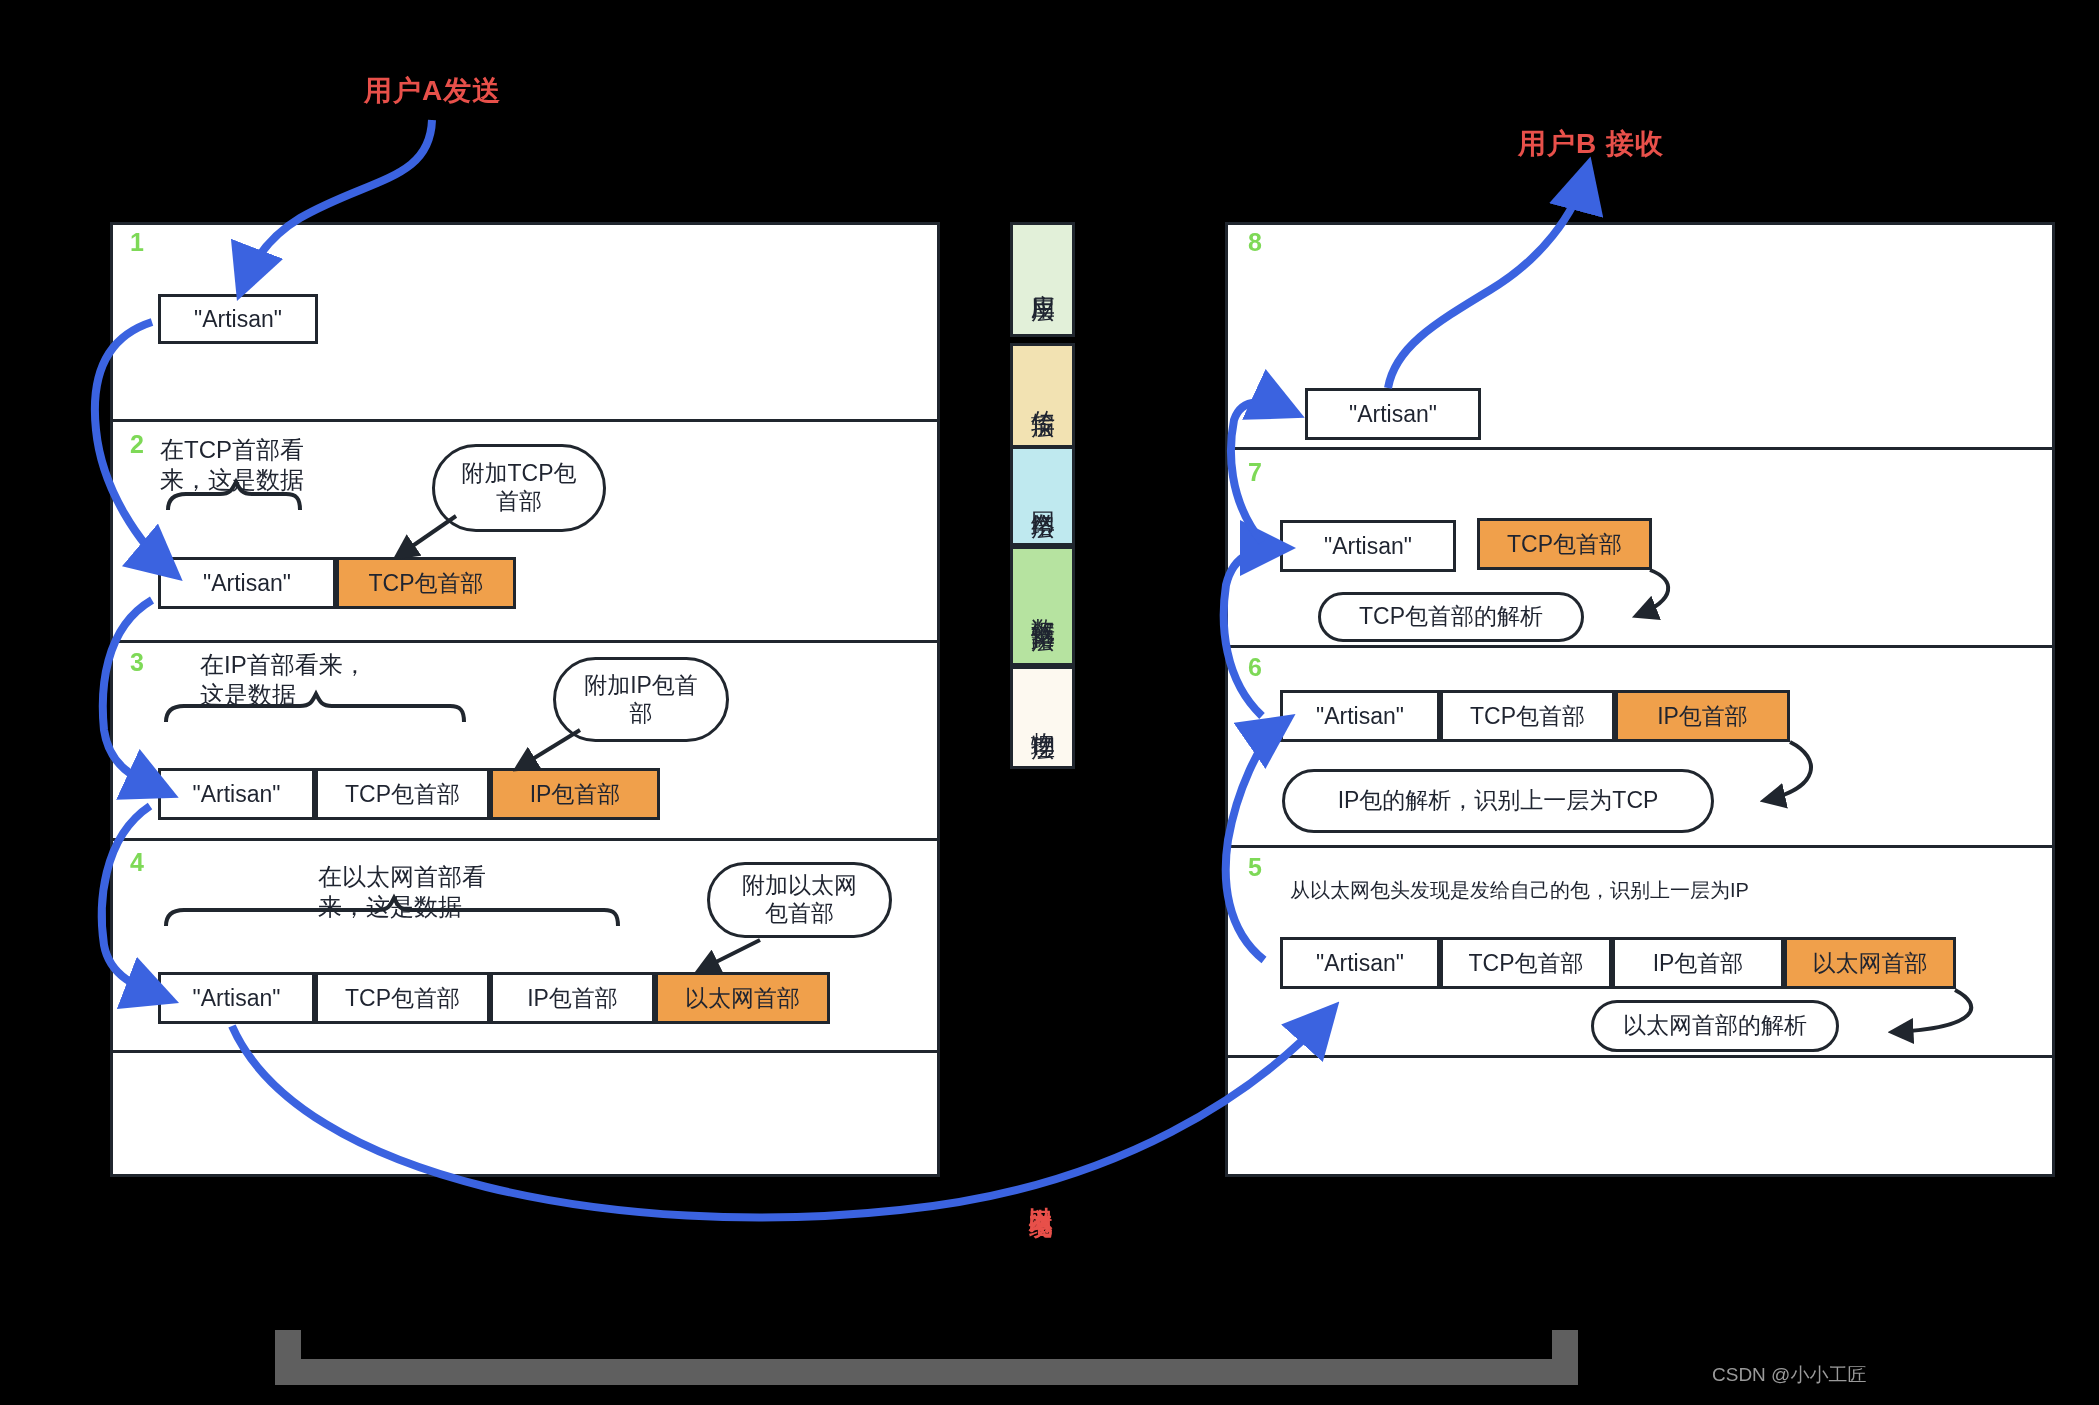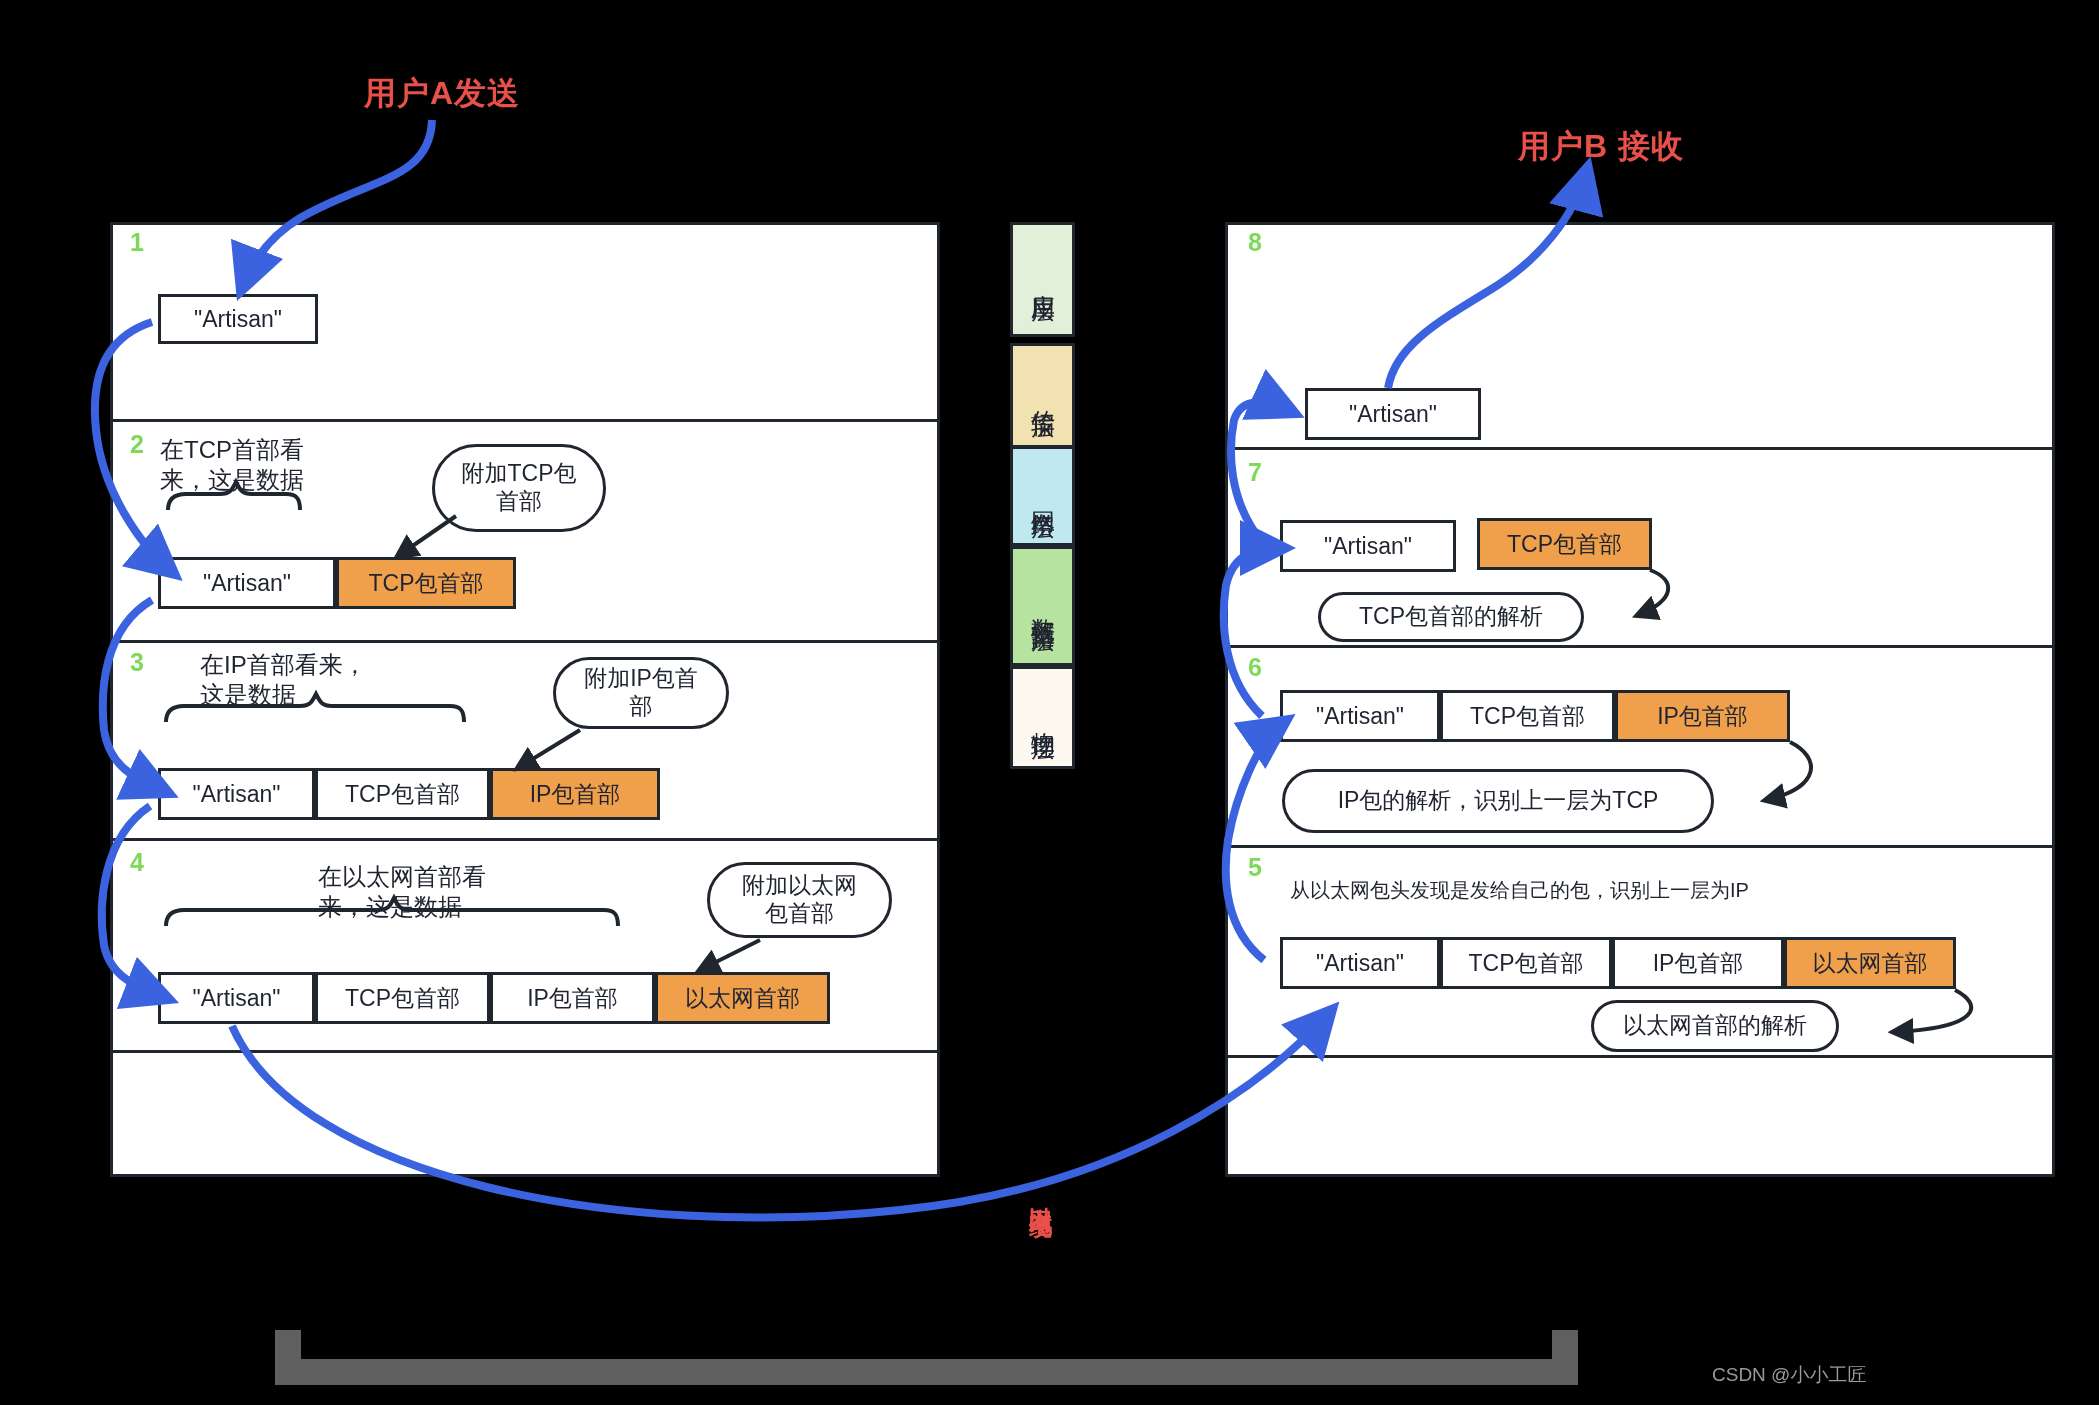--- a/index.html
+++ b/index.html
@@ -1,19 +1,19 @@
 <!DOCTYPE html>
 <html><head>
 <meta charset="utf-8">
 <style>
   html,body{margin:0;padding:0;background:#000;}
   body{width:2099px;height:1405px;position:relative;overflow:hidden;
        font-family:"Liberation Sans","DejaVu Sans",sans-serif;color:#1f2430;}
   
-  .title-red{position:absolute;color:#e8504a;font-weight:bold;font-size:32px;letter-spacing:1px;white-space:nowrap;}
+  .title-red{position:absolute;color:#e8504a;font-weight:bold;font-size:28px;letter-spacing:1px;white-space:nowrap;}
   
   .panel{position:absolute;background:#fff;border:3px solid #20262e;box-sizing:border-box;}
   .rowline{position:absolute;background:#20262e;height:3px;}
   .stepnum{position:absolute;color:#7ed957;font-weight:bold;font-size:25px;}
   
   .seg{position:absolute;box-sizing:border-box;border:3px solid #20262e;background:#fff;
        display:flex;align-items:center;justify-content:center;font-size:23px;white-space:nowrap;}
   .seg.orange{background:#f0a04b;}
   
   .note{position:absolute;font-size:24px;line-height:1.25;text-align:left;white-space:pre-line;}
@@ -56,21 +56,21 @@
 
 <div class="note" style="left:160px;top:435px;width:190px;">在TCP首部看
 来，这是数据</div>
 <div class="bubble" style="left:432px;top:444px;width:174px;height:88px;">附加TCP包
 首部</div>
 <div class="seg" style="left:158px;top:557px;width:178px;height:52px;">"Artisan"</div>
 <div class="seg orange" style="left:336px;top:557px;width:180px;height:52px;">TCP包首部</div>
 
 <div class="note" style="left:200px;top:650px;width:230px;">在IP首部看来，
 这是数据</div>
-<div class="bubble" style="left:553px;top:657px;width:176px;height:72px;">附加IP包首
+<div class="bubble" style="left:553px;top:657px;width:176px;height:85px;">附加IP包首
 部</div>
 <div class="seg" style="left:158px;top:768px;width:157px;height:52px;">"Artisan"</div>
 <div class="seg" style="left:315px;top:768px;width:175px;height:52px;">TCP包首部</div>
 <div class="seg orange" style="left:490px;top:768px;width:170px;height:52px;">IP包首部</div>
 
 <div class="note" style="left:318px;top:862px;width:245px;">在以太网首部看
 来，这是数据</div>
 <div class="bubble" style="left:707px;top:862px;width:185px;height:76px;">附加以太网
 包首部</div>
 <div class="seg" style="left:158px;top:972px;width:157px;height:52px;">"Artisan"</div>

